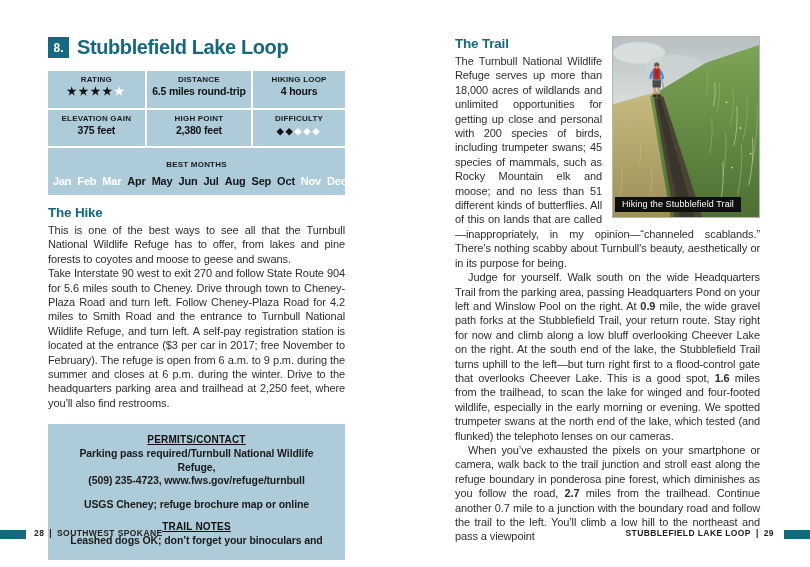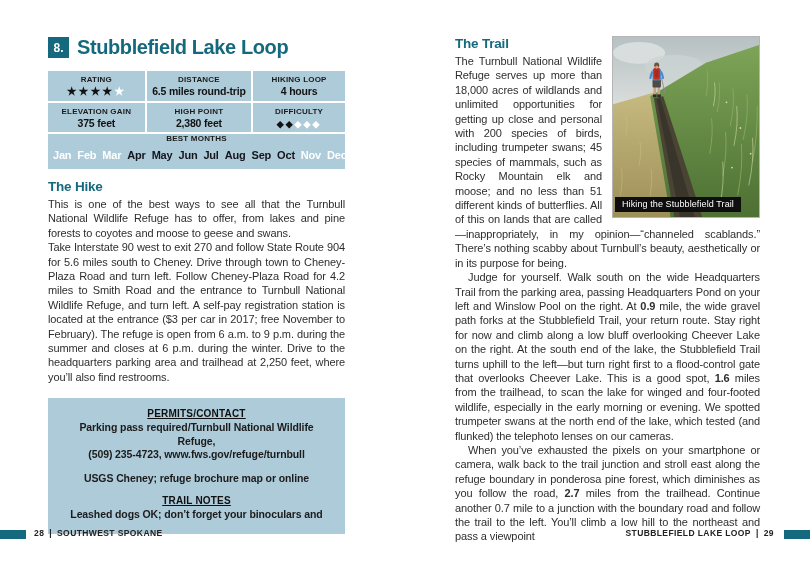--- a/index.html
+++ b/index.html
@@ -17,27 +17,27 @@
   .hike-header{display:flex;align-items:center;gap:8px;margin:0 0 12px 0;}
   .num-box{
     width:21px;height:21px;background:#15697e;color:#fff;
     font-weight:bold;font-size:12px;display:flex;align-items:center;justify-content:center;
     flex:0 0 auto;
   }
   .hike-title{margin:0;font-size:20px;font-weight:bold;color:#15697e;letter-spacing:-0.4px;white-space:nowrap;}
 
   
   .stats{display:grid;grid-template-columns:1fr 1.08fr 0.95fr;gap:2px;text-align:center;}
-  .cell{background:#aecbd9;padding:4px 2px 3px;}
+  .cell{background:#aecbd9;padding:4px 2px 10px;}
   .s-label{font-size:8px;font-weight:bold;letter-spacing:0.2px;color:#1b1b1b;}
   .s-value{font-size:10.5px;font-weight:bold;color:#121212;margin-top:1px;letter-spacing:-0.2px;}
   .stars span{font-size:11px;letter-spacing:2px;}
   .diamonds span{font-size:9px;letter-spacing:2px;}
   .sym-on{color:#121212;} .sym-off{color:#ffffff;}
-  .months-row{grid-column:1/-1;padding:0 2px 6px;}
+  .months-row{grid-column:1/-1;padding:12px 2px 6px;}
   .months{margin-top:2px;}
   .months span{font-size:11px;font-weight:bold;margin:0 3px;letter-spacing:-0.2px;}
   .month-on{color:#15151d;} .month-off{color:#ffffff;}
 
   
   .section-head{color:#15697e;font-size:13.5px;font-weight:bold;margin:10px 0 3px 0;letter-spacing:-0.2px;}
   .body-text,.body-p{font-size:11px;line-height:14.4px;text-align:justify;letter-spacing:-0.1px;color:#2e2e2e;margin:0;}
   .body-p.indent{text-indent:13px;}
 
   

